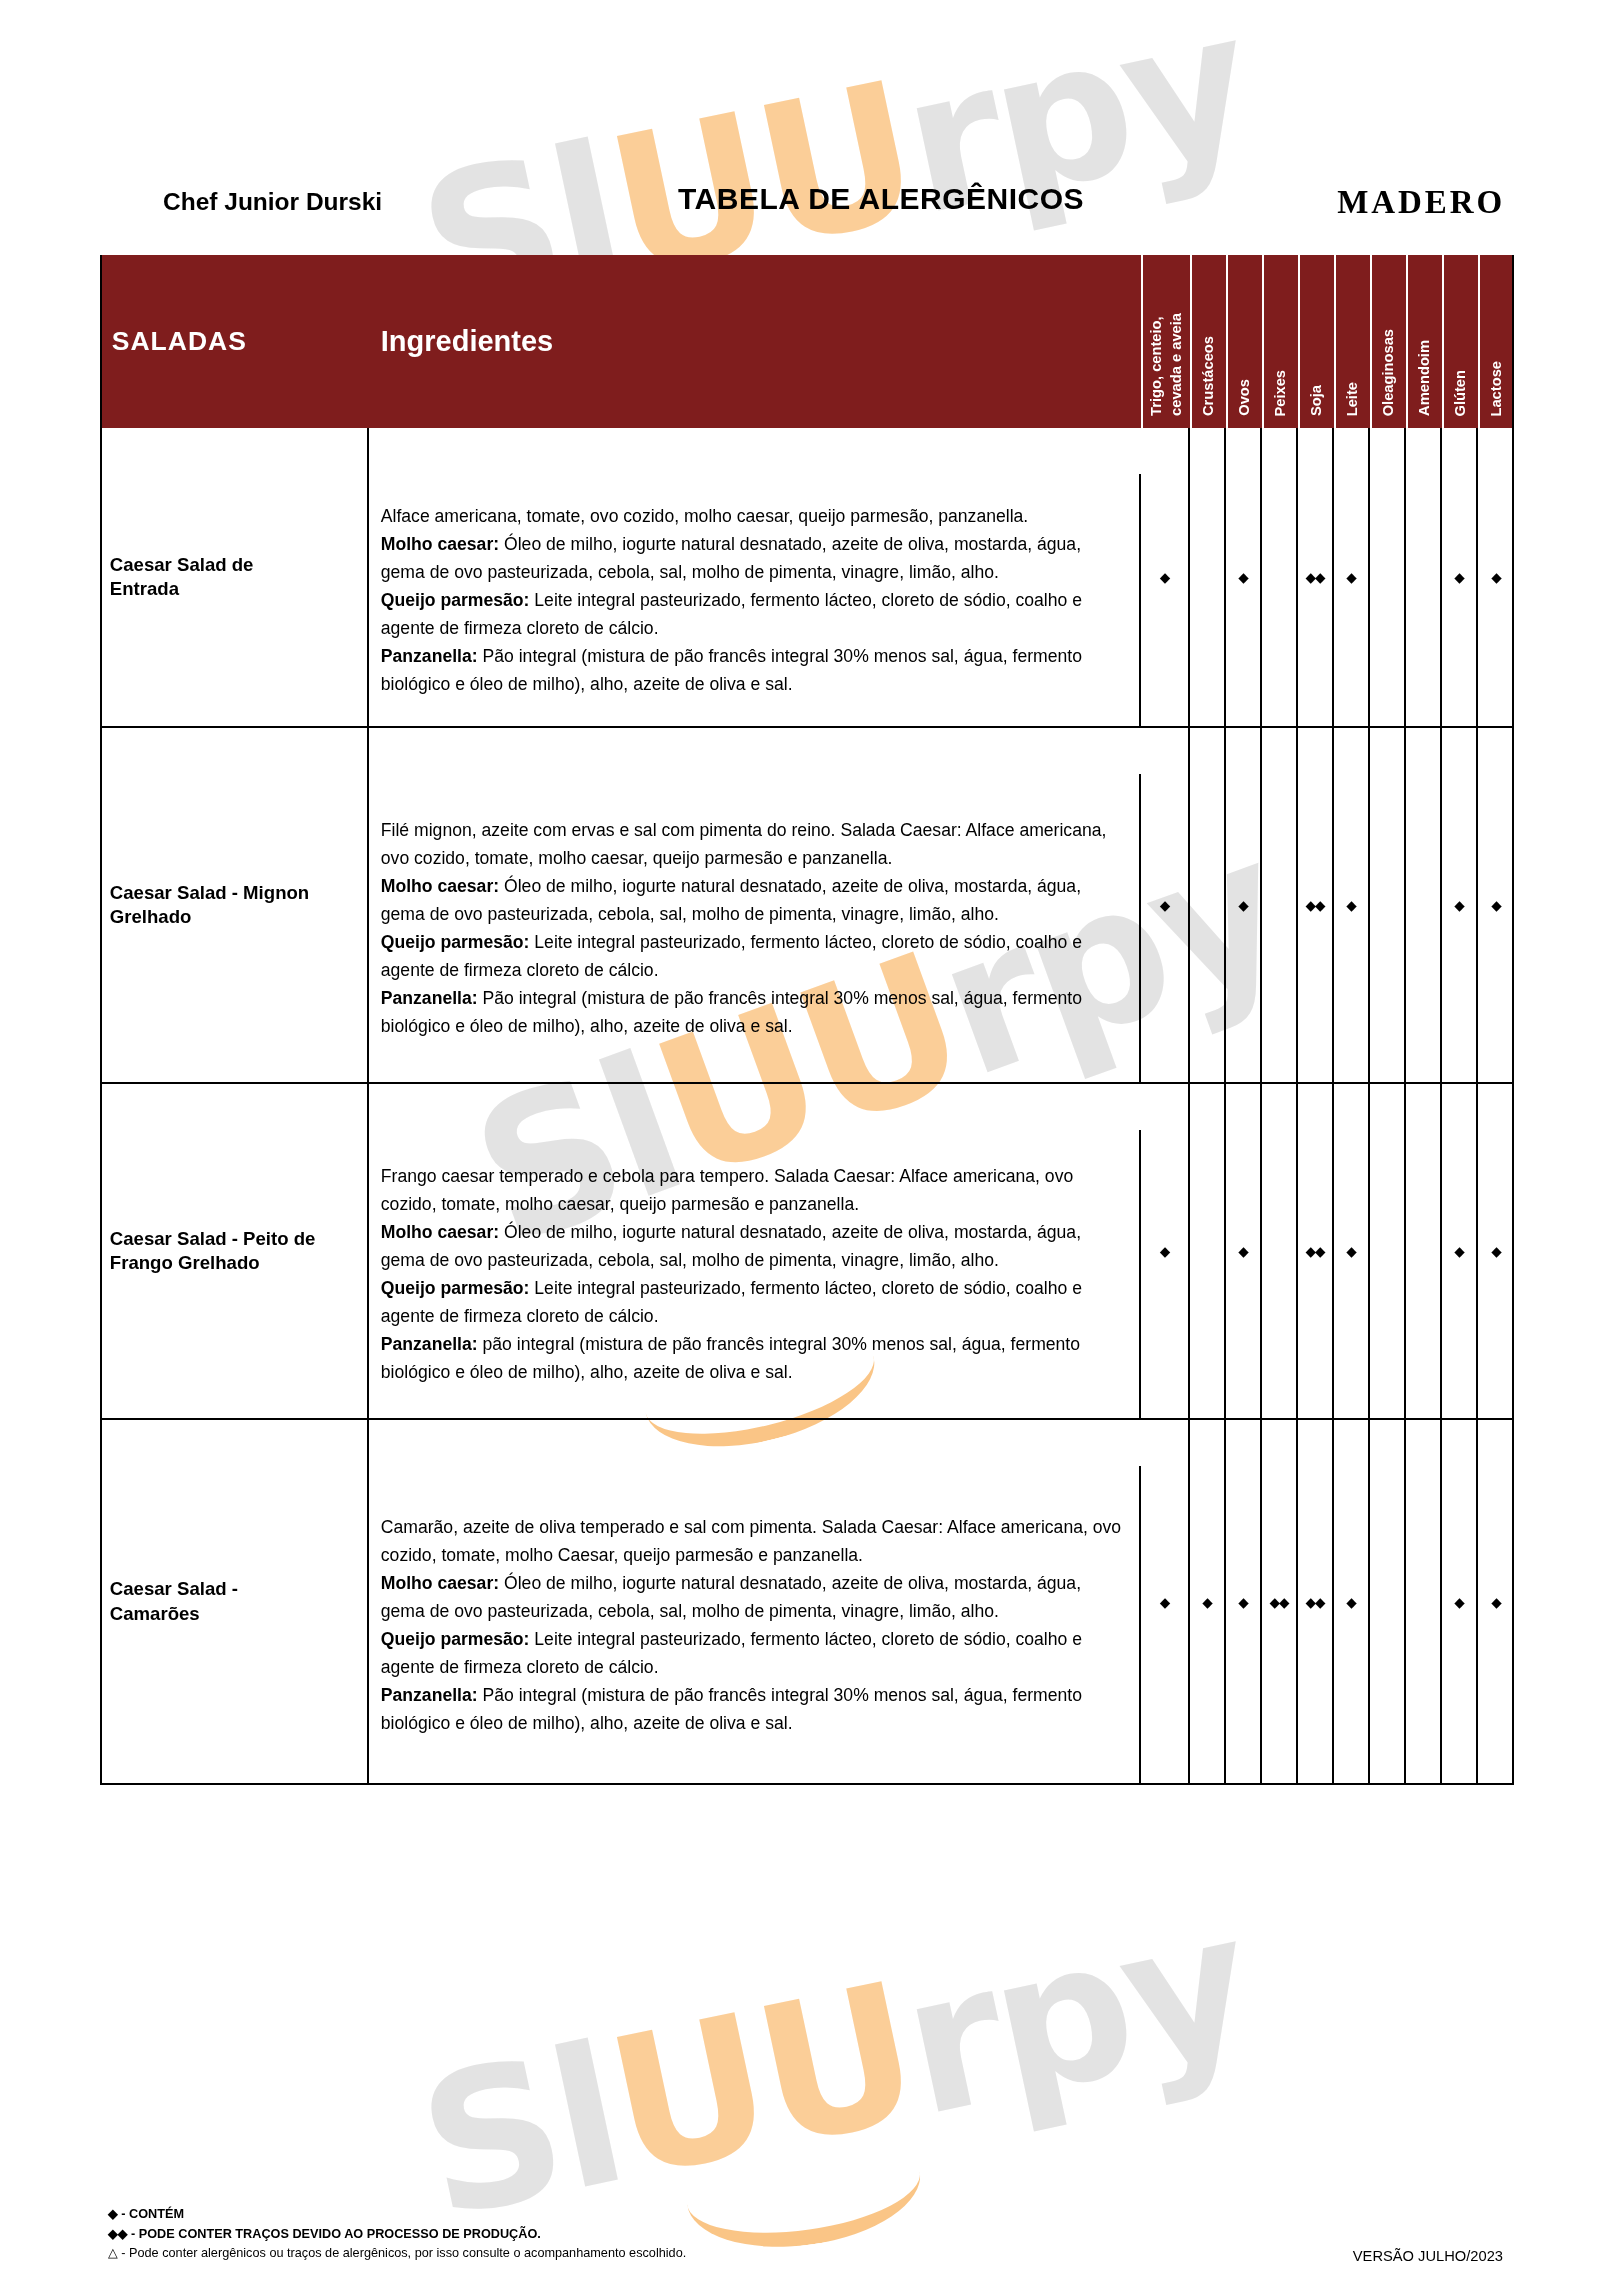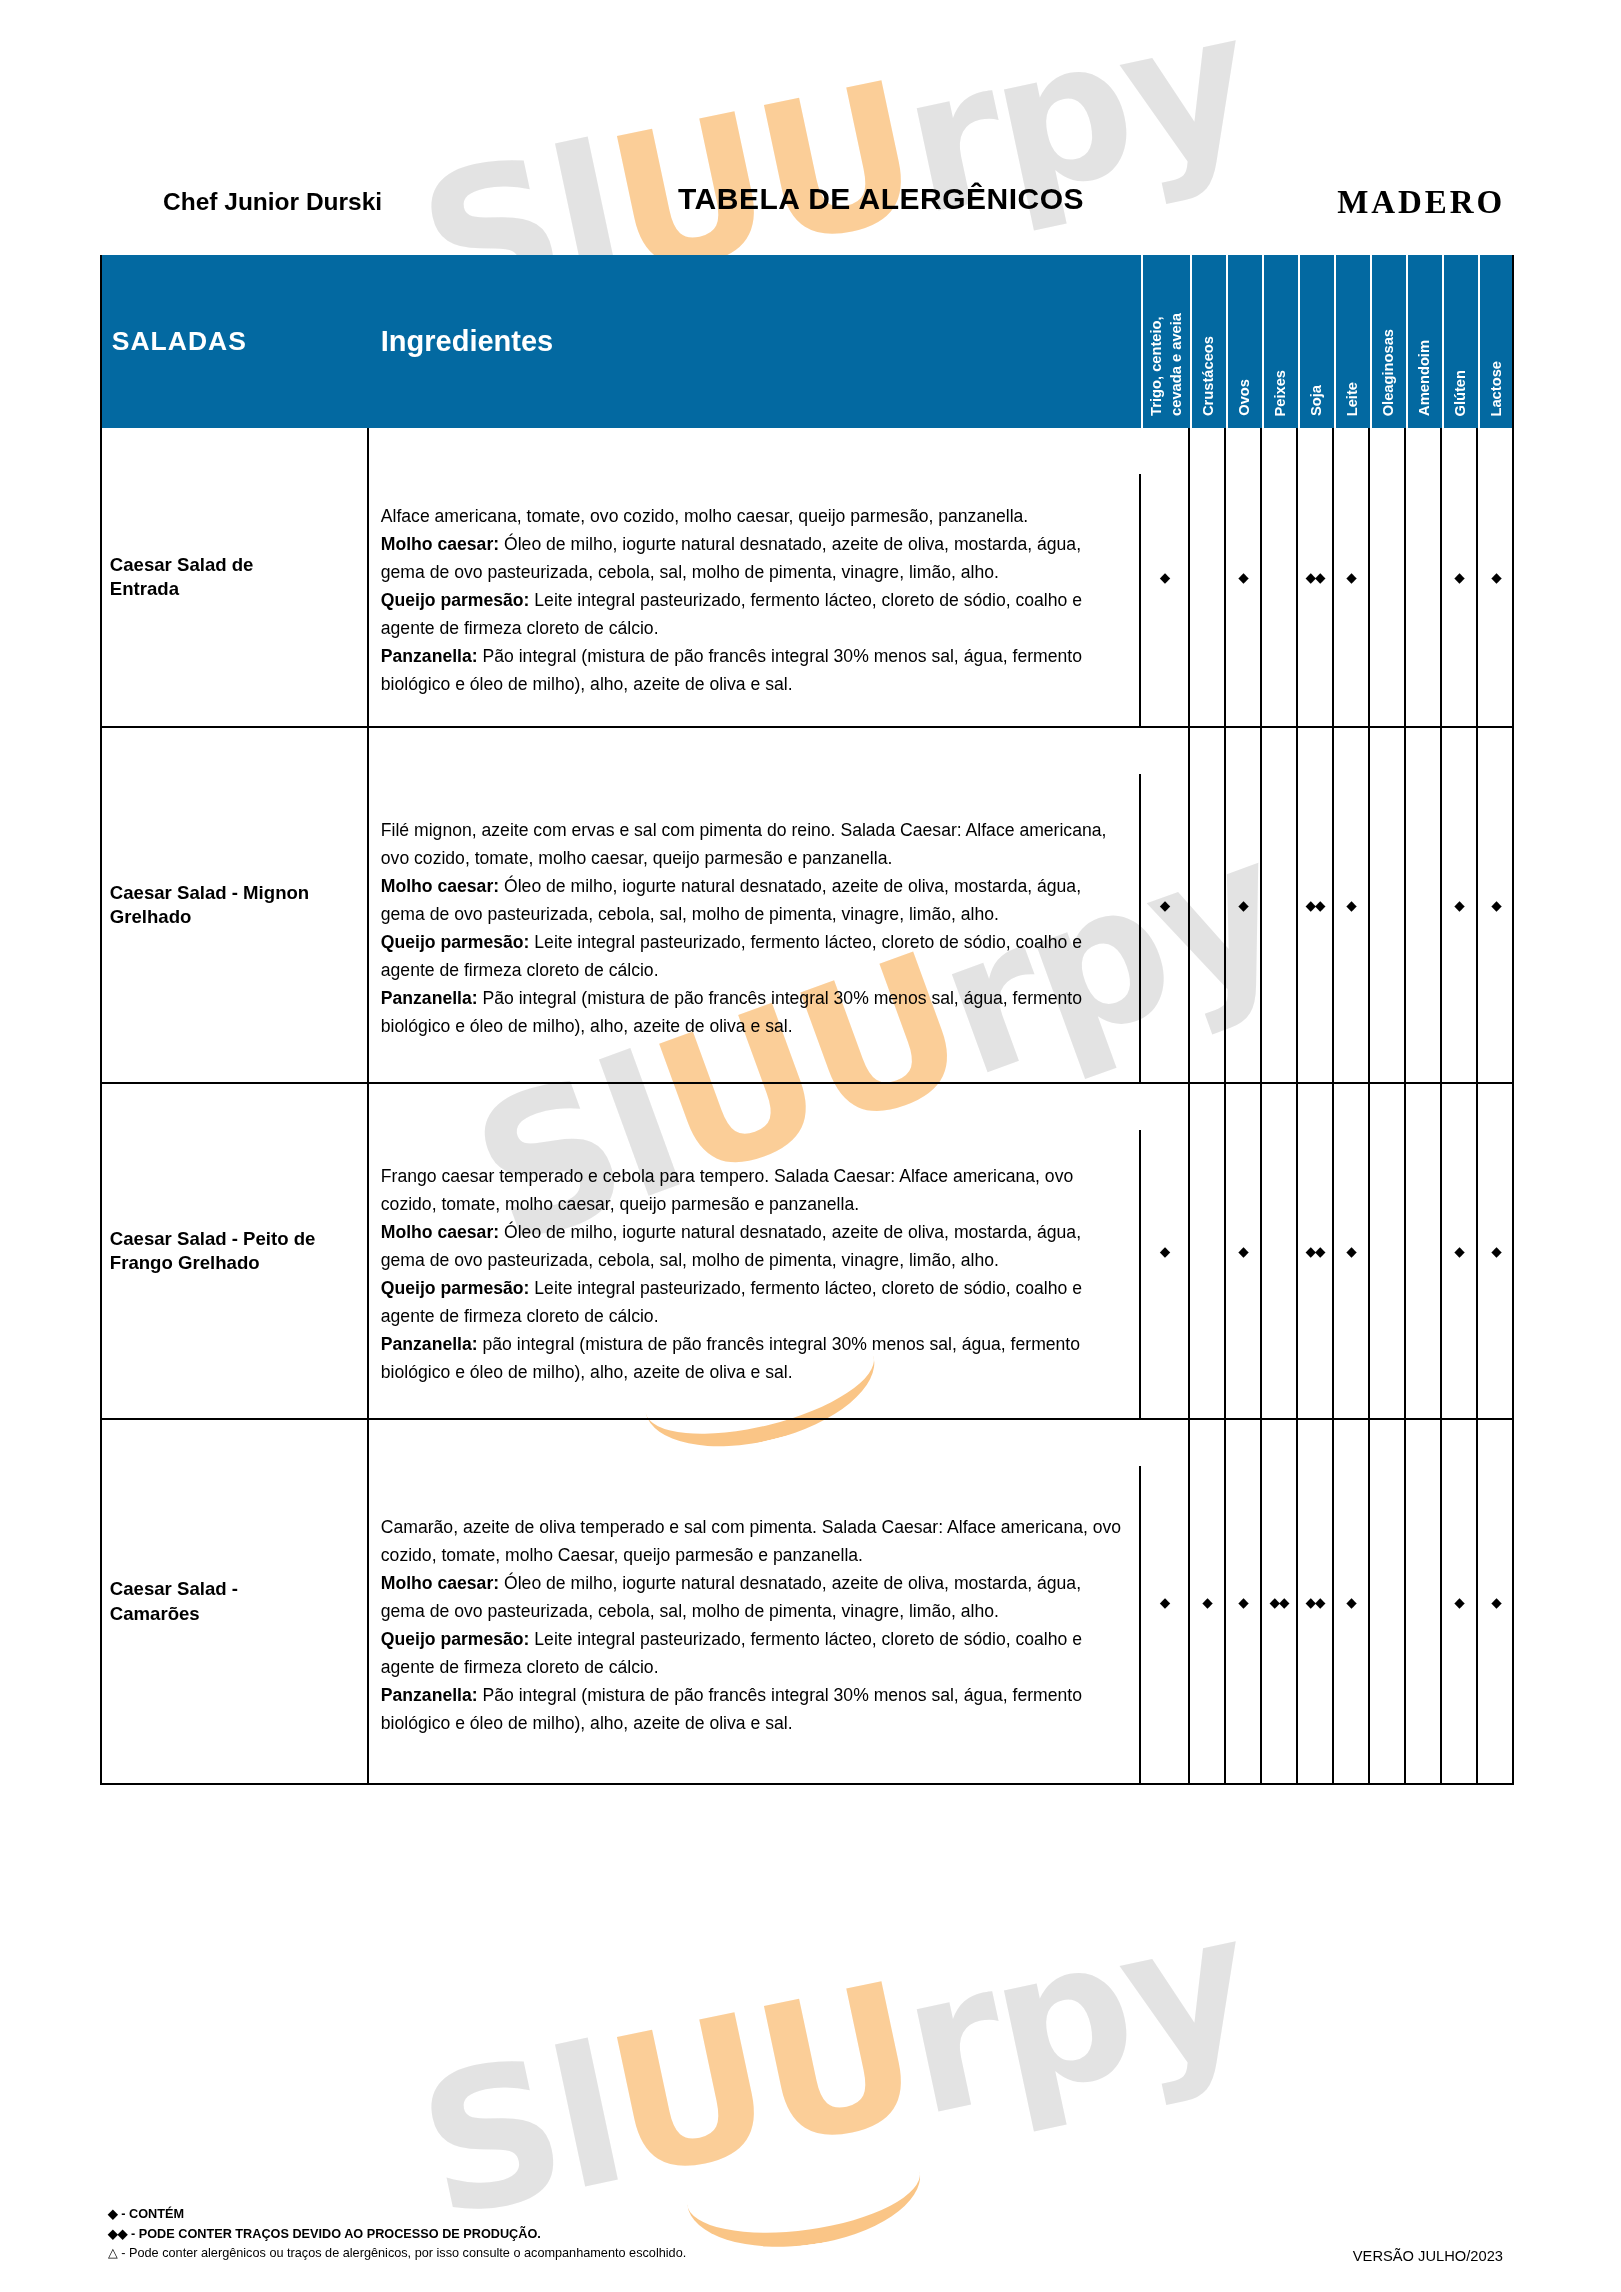--- a/index.html
+++ b/index.html
@@ -30,21 +30,21 @@
 
   
   .table {
     position:absolute; left:100px; top:255px; width:1414px;
     border-left:2px solid #000; border-right:2px solid #000;
   }
   .grid-row {
     display:grid;
     grid-template-columns:267px 772px 49px repeat(9, 36px);
   }
-  .thead { background:#0369a1; height:173px; }
+  .thead { background:#7f1d1d; height:173px; }
   .th { color:#fff; font-weight:bold; }
   .name-h { display:flex; align-items:center; padding-left:9.8px; font-size:26.5px; letter-spacing:1px; }
   .ing-h  { display:flex; align-items:center; padding-left:11.8px; font-size:29px; }
   .alg-h  {
     border-left:2px solid #fff;
     display:flex; align-items:flex-end; justify-content:center;
     padding-bottom:11.8px;
   }
   .alg-h span {
     writing-mode:vertical-rl; transform:rotate(180deg);

